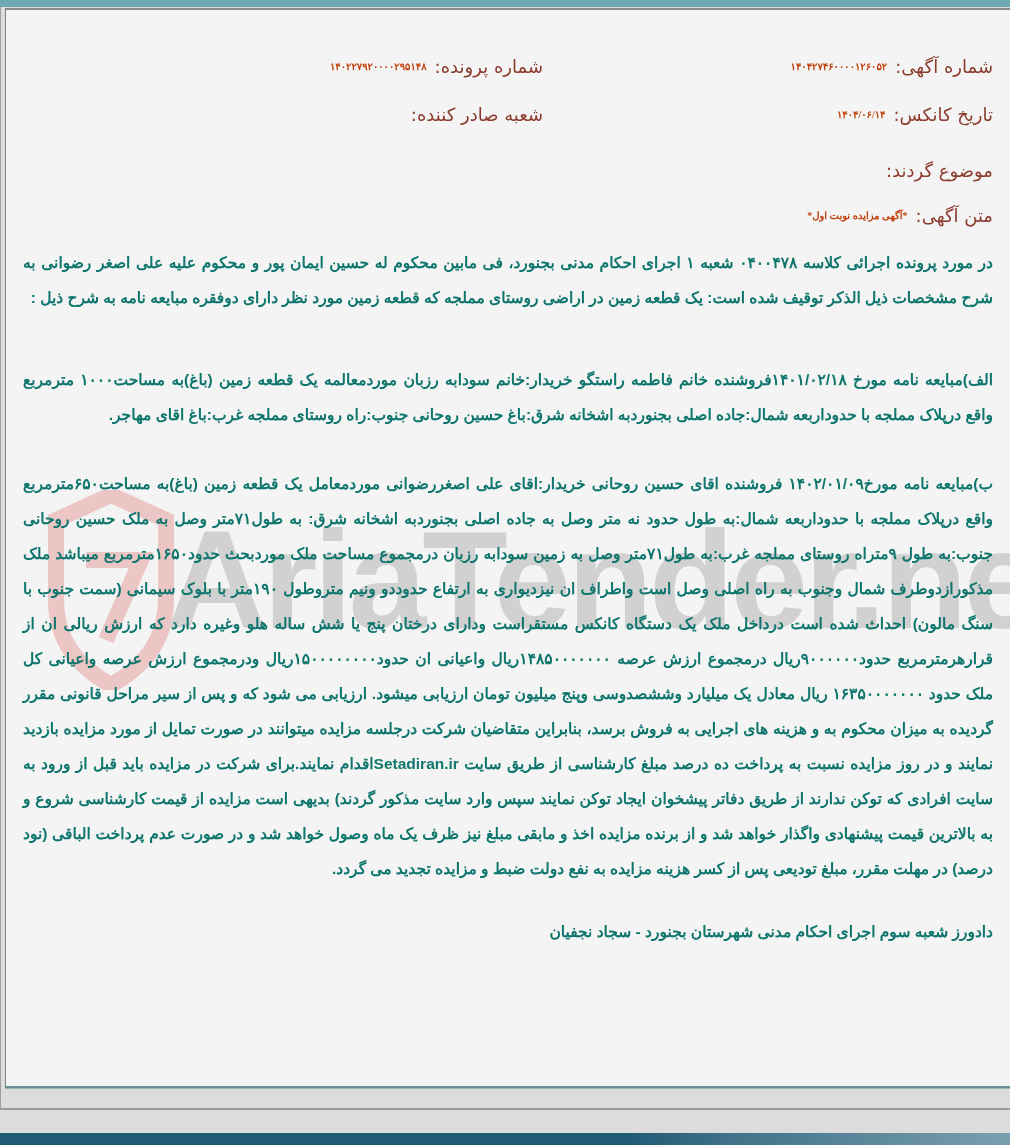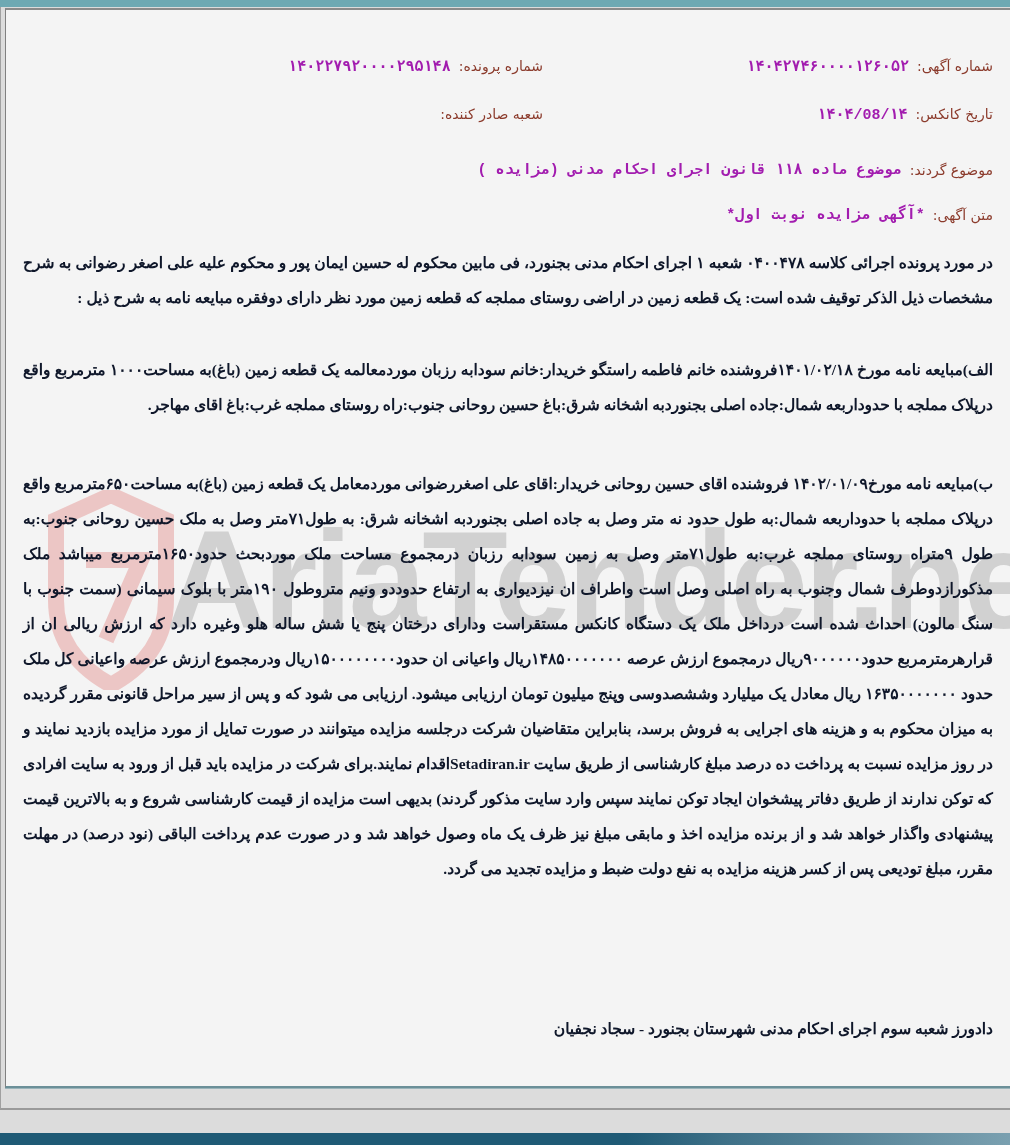--- a/index.html
+++ b/index.html
@@ -53,53 +53,53 @@
     }
     .meta-cell {
       display: flex;
       align-items: center;
       white-space: nowrap;
     }
     .meta-cell.c1 { width: 450px; }
     .label {
       color: #8b3a2b;
       font-family: "DejaVu Sans", sans-serif;
-      font-size: 14px;
+      font-size: 18px;
       margin-left: 8px;
     }
     .value {
-      color: #a21caf;
-      font-family: Liberation Mono, monospace;
+      color: #c2410c;
+      font-family: Liberation Serif, serif;
       font-weight: bold;
-      font-size: 15px;
+      font-size: 10px;
     }
     .value.num { letter-spacing: 0.3px; }
     .single-row {
       position: absolute;
       right: 18px;
       display: flex;
       align-items: center;
       white-space: nowrap;
     }
     .body-text {
       position: absolute;
       right: 18px;
       width: 970px;
       text-align: justify;
       text-align-last: right;
-      color: #0f172a;
-      font-family: Liberation Serif, serif;
+      color: #0f766e;
+      font-family: Liberation Sans, sans-serif;
       font-weight: bold;
       font-size: 15.5px;
       line-height: 35px;
     }
     .p1 { top: 235px; }
-    .p2 { top: 342px; }
+    .p2 { top: 352px; }
     .p3 { top: 456px; }
-    .p4 { top: 1001px; }
+    .p4 { top: 904px; }
     .watermark {
       position: absolute;
       left: 40px;
       top: 480px;
       width: 720px;
       height: 200px;
       pointer-events: none;
       direction: ltr;
       opacity: 0.28;
     }
@@ -139,30 +139,29 @@
       </div>
       <div class="meta-cell">
         <span class="label">شماره پرونده:</span>
         <span class="value num">۱۴۰۲۲۷۹۲۰۰۰۰۲۹۵۱۴۸</span>
       </div>
     </div>
 
     <div class="meta-row" style="top:89px;">
       <div class="meta-cell c1">
         <span class="label">تاریخ کانکس:</span>
-        <span class="value num">۱۴۰۴/08/۱۴</span>
+        <span class="value num">۱۴۰۴/۰۶/۱۴</span>
       </div>
       <div class="meta-cell">
         <span class="label">شعبه صادر کننده:</span>
       </div>
     </div>
 
     <div class="single-row" style="top:150px;">
       <span class="label">موضوع گردند:</span>
-      <span class="value">موضوع ماده ۱۱۸ قانون اجرای احکام مدنی (مزایده )</span>
     </div>
 
     <div class="single-row" style="top:195px;">
       <span class="label">متن آگهی:</span>
       <span class="value">*آگهی مزایده نوبت اول*</span>
     </div>
 
     <div class="body-text p1">در مورد پرونده اجرائی کلاسه ۰۴۰۰۴۷۸ شعبه ۱ اجرای احکام مدنی بجنورد، فی مابین محکوم له حسین ایمان پور و محکوم علیه علی اصغر رضوانی به شرح مشخصات ذیل الذکر توقیف شده است:  یک قطعه زمین در اراضی روستای مملجه که قطعه زمین مورد نظر دارای دوفقره مبایعه نامه به شرح ذیل :</div>
     <div class="body-text p2">الف)مبایعه نامه مورخ ۱۴۰۱/۰۲/۱۸فروشنده خانم فاطمه راستگو خریدار:خانم سودابه رزبان موردمعالمه یک قطعه زمین (باغ)به مساحت۱۰۰۰ مترمربع واقع درپلاک مملجه با حدوداربعه شمال:جاده اصلی بجنوردبه اشخانه شرق:باغ حسین روحانی جنوب:راه روستای مملجه غرب:باغ اقای مهاجر.</div>
     <div class="body-text p3">ب)مبایعه نامه مورخ۱۴۰۲/۰۱/۰۹ فروشنده اقای حسین روحانی خریدار:اقای علی اصغررضوانی موردمعامل یک قطعه زمین (باغ)به مساحت۶۵۰مترمربع واقع درپلاک مملجه با حدوداربعه شمال:به طول حدود نه متر وصل به جاده اصلی بجنوردبه اشخانه شرق: به طول۷۱متر وصل به ملک حسین روحانی جنوب:به طول ۹متراه روستای مملجه غرب:به طول۷۱متر وصل به زمین سودابه رزبان درمجموع مساحت ملک موردبحث حدود۱۶۵۰مترمربع میباشد ملک مذکورازدوطرف شمال وجنوب به راه اصلی وصل است واطراف ان نیزدیواری به ارتفاع حدوددو ونیم متروطول ۱۹۰متر با بلوک سیمانی (سمت جنوب با سنگ مالون) احداث شده است درداخل ملک یک دستگاه کانکس مستقراست ودارای درختان پنج یا شش ساله هلو وغیره دارد که ارزش ریالی ان از قرارهرمترمربع حدود۹۰۰۰۰۰۰ریال درمجموع ارزش عرصه ۱۴۸۵۰۰۰۰۰۰۰ریال واعیانی ان حدود۱۵۰۰۰۰۰۰۰۰ریال ودرمجموع ارزش عرصه واعیانی کل ملک حدود ۱۶۳۵۰۰۰۰۰۰۰ ریال معادل یک میلیارد وششصدوسی وپنج میلیون تومان ارزیابی میشود. ارزیابی می شود که و پس از سیر مراحل قانونی مقرر گردیده به میزان محکوم به و هزینه های اجرایی به فروش برسد، بنابراین متقاضیان شرکت درجلسه مزایده میتوانند در صورت تمایل از مورد مزایده بازدید نمایند و در روز مزایده نسبت به پرداخت ده درصد مبلغ کارشناسی از طریق سایت  Setadiran.irاقدام نمایند.برای شرکت در مزایده باید قبل از ورود به سایت افرادی که توکن ندارند از طریق دفاتر پیشخوان ایجاد توکن نمایند سپس وارد سایت مذکور گردند)  بدیهی است مزایده از قیمت کارشناسی شروع و به بالاترین قیمت پیشنهادی واگذار خواهد شد و از برنده مزایده اخذ و مابقی مبلغ نیز ظرف یک ماه وصول خواهد شد و در صورت عدم پرداخت الباقی (نود درصد) در مهلت مقرر، مبلغ تودیعی پس از کسر هزینه مزایده به نفع دولت ضبط و مزایده تجدید می گردد.</div>

